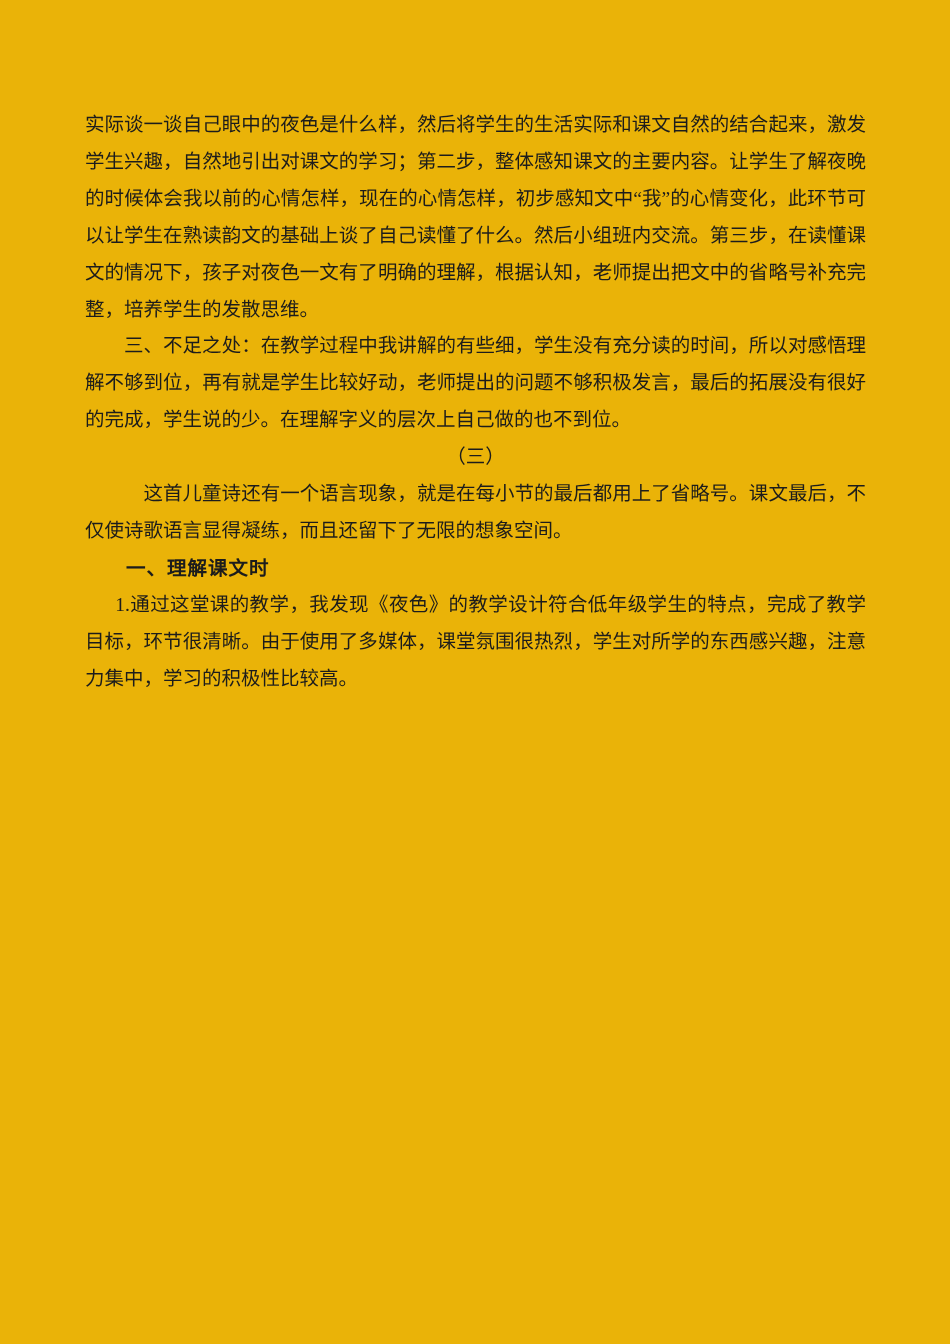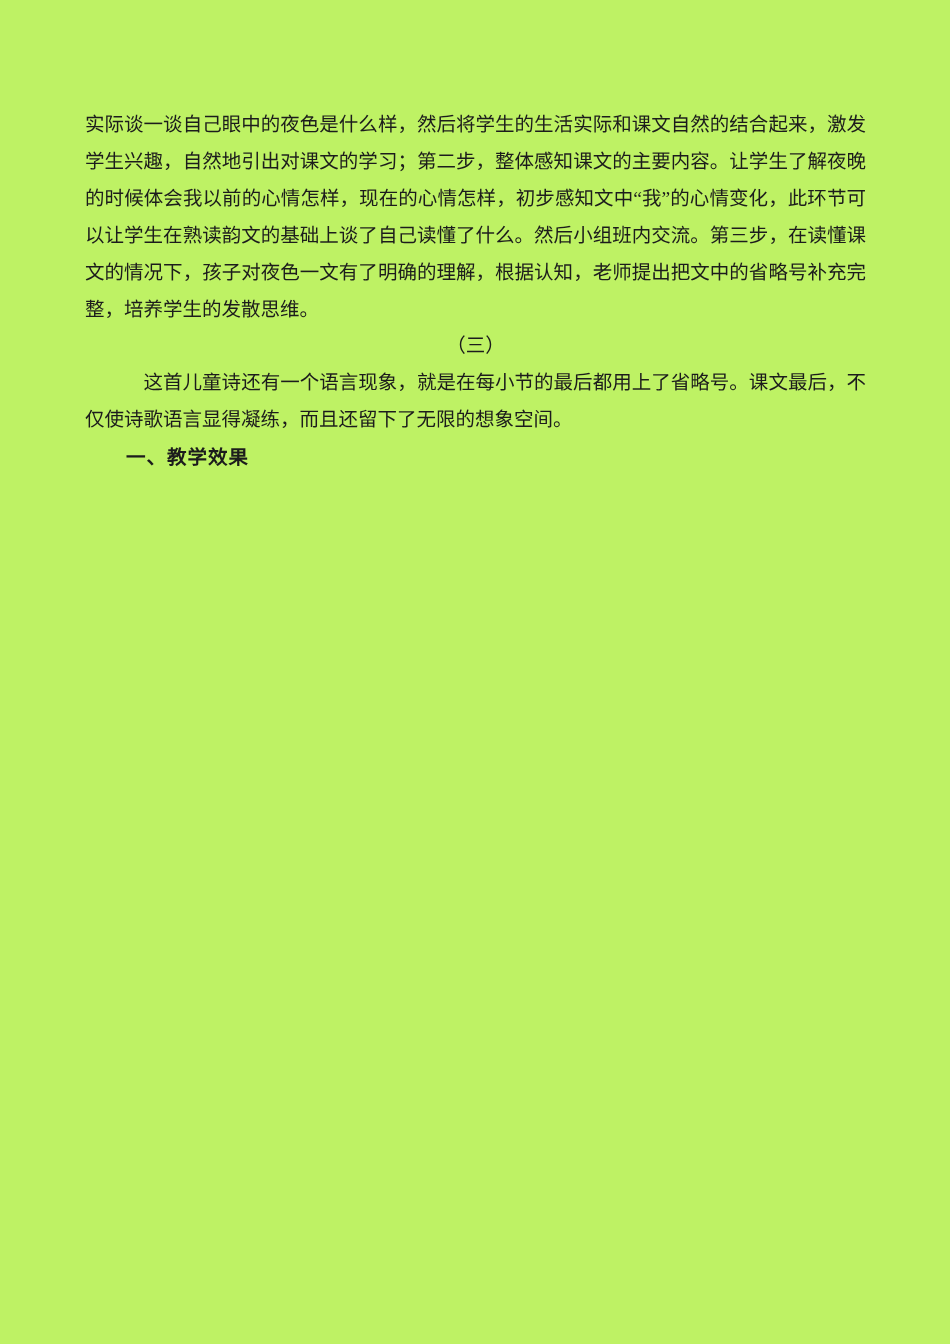--- a/index.html
+++ b/index.html
@@ -10,21 +10,21 @@
     width: 950px;
     height: 1344px;
     background: #ffffff;
     overflow: hidden;
     position: relative;
     font-family: "Liberation Serif", "DejaVu Serif", serif;
   }
   .page {
     position: absolute;
     inset: 0;
-    background: #bef264;
+    background: #eab308;
   }
   .content {
     position: absolute;
     left: 85px;
     top: 107px;
     width: 781px;
     font-size: 19.5px;
     line-height: 36.9px;
     color: #1c1c1c;
     text-align: justify;
@@ -49,17 +49,19 @@
     text-indent: 2.1em;
     letter-spacing: 1px;
   }
 </style>
 </head>
 <body style="background: rgb(255, 255, 255);">
 
 <div class="page">
   <div class="content" id="doc-body" style="color: rgb(28, 28, 28);">
       <p class="para indent-none">实际谈一谈自己眼中的夜色是什么样，然后将学生的生活实际和课文自然的结合起来，激发学生兴趣，自然地引出对课文的学习；第二步，整体感知课文的主要内容。让学生了解夜晚的时候体会我以前的心情怎样，现在的心情怎样，初步感知文中“我”的心情变化，此环节可以让学生在熟读韵文的基础上谈了自己读懂了什么。然后小组班内交流。第三步，在读懂课文的情况下，孩子对夜色一文有了明确的理解，根据认知，老师提出把文中的省略号补充完整，培养学生的发散思维。</p>
+      <p class="para">三、不足之处：在教学过程中我讲解的有些细，学生没有充分读的时间，所以对感悟理解不够到位，再有就是学生比较好动，老师提出的问题不够积极发言，最后的拓展没有很好的完成，学生说的少。在理解字义的层次上自己做的也不到位。</p>
       <p class="para heading-center indent-none">（三）</p>
       <p class="para indent-deep">这首儿童诗还有一个语言现象，就是在每小节的最后都用上了省略号。课文最后，不仅使诗歌语言显得凝练，而且还留下了无限的想象空间。</p>
-      <p class="para heading-bold">一、教学效果</p>
+      <p class="para heading-bold">一、理解课文时</p>
+      <p class="para indent-num">1.通过这堂课的教学，我发现《夜色》的教学设计符合低年级学生的特点，完成了教学目标，环节很清晰。由于使用了多媒体，课堂氛围很热烈，学生对所学的东西感兴趣，注意力集中，学习的积极性比较高。</p>
     </div>
 </div>
 
 </body></html>

